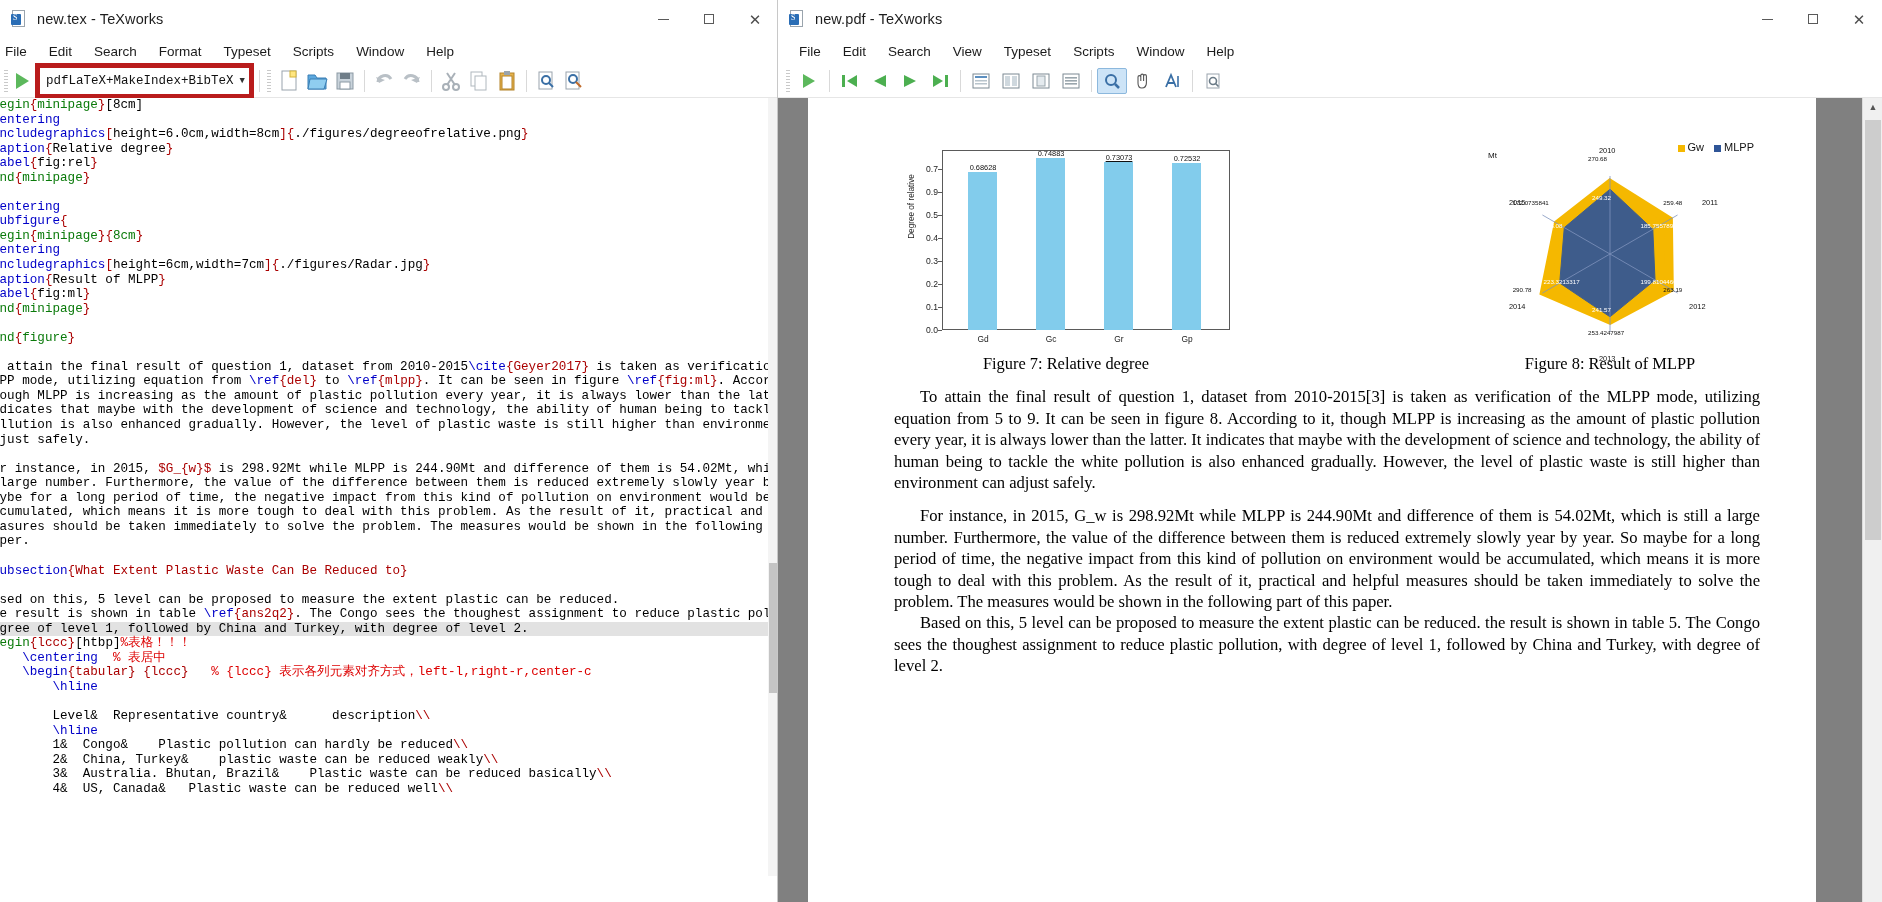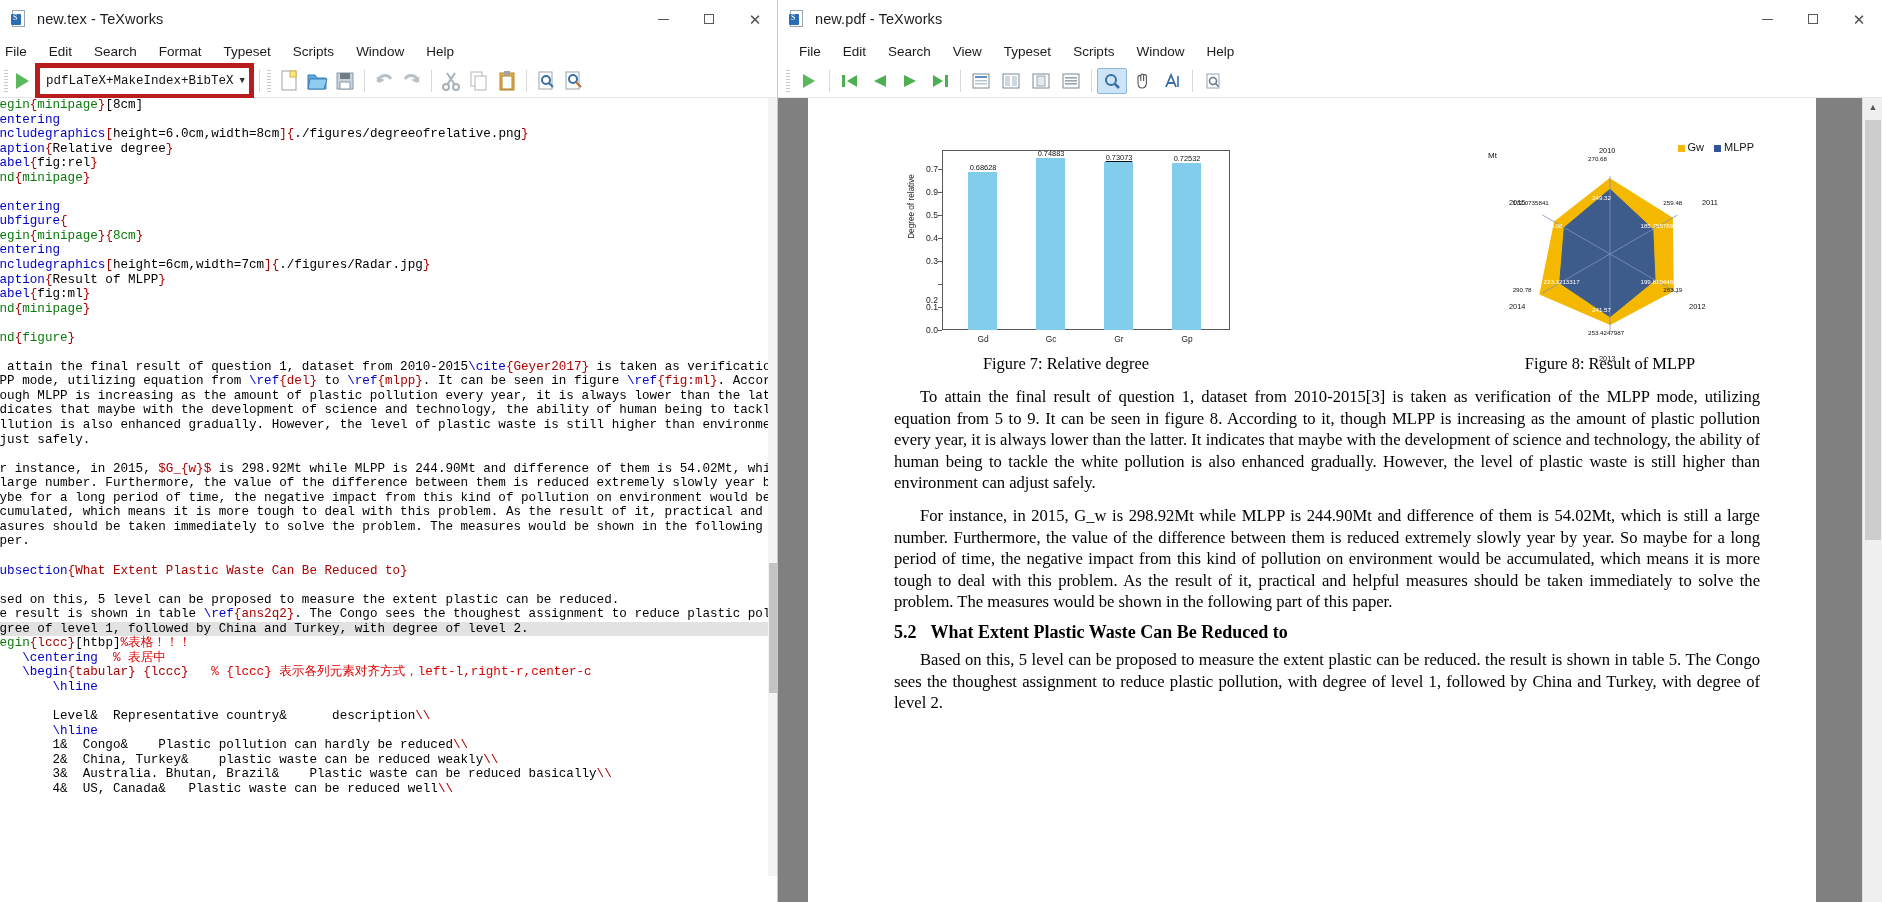--- a/index.html
+++ b/index.html
@@ -421,21 +421,21 @@
 
           <div class="figbox">
             <div class="barchart" id="barchart">
               <div class="bc-frame"></div>
               <div class="bc-ylabel">Degree of relative</div>
               <div id="bc-ticks">
                   <div class="bc-ytick" style="top: 183px; left: 0px;">0.0</div>
                   <div class="bc-tickmark" style="top: 188px;"></div>
                   <div class="bc-ytick" style="top: 159.923px; left: 0px;">0.1</div>
                   <div class="bc-tickmark" style="top: 164.923px;"></div>
-                  <div class="bc-ytick" style="top: 136.846px; left: 0px; margin-top: 16px;">0.2</div>
+                  <div class="bc-ytick" style="top: 136.846px; left: 0px;">0.2</div>
                   <div class="bc-tickmark" style="top: 141.846px;"></div>
                   <div class="bc-ytick" style="top: 113.769px; left: 0px;">0.3</div>
                   <div class="bc-tickmark" style="top: 118.769px;"></div>
                   <div class="bc-ytick" style="top: 90.6923px; left: 0px;">0.4</div>
                   <div class="bc-tickmark" style="top: 95.6923px;"></div>
                   <div class="bc-ytick" style="top: 67.6154px; left: 0px;">0.5</div>
                   <div class="bc-tickmark" style="top: 72.6154px;"></div>
                   <div class="bc-ytick" style="top: 44.5385px; left: 0px;">0.9</div>
                   <div class="bc-tickmark" style="top: 49.5385px;"></div>
                   <div class="bc-ytick" style="top: 21.4615px; left: 0px;">0.7</div>
@@ -502,23 +502,20 @@
             <div class="fignum">Figure 8: Result of MLPP</div>
           </div>
         </div>
 
         <div class="gap"></div>
 
         <p class="ind" id="pdf-par1">To attain the final result of question 1, dataset from 2010-2015[3] is taken as verification of the MLPP mode, utilizing equation from 5 to 9. It can be seen in figure 8. According to it, though MLPP is increasing as the amount of plastic pollution every year, it is always lower than the latter. It indicates that maybe with the development of science and technology, the ability of human being to tackle the white pollution is also enhanced gradually. However, the level of plastic waste is still higher than environment can adjust safely.</p>
         <div class="gap"></div>
         <p class="ind" id="pdf-par2">For instance, in 2015, G_w is 298.92Mt while MLPP is 244.90Mt and difference of them is 54.02Mt, which is still a large number. Furthermore, the value of the difference between them is reduced extremely slowly year by year. So maybe for a long period of time, the negative impact from this kind of pollution on environment would be accumulated, which means it is more tough to deal with this problem. As the result of it, practical and helpful measures should be taken immediately to solve the problem. The measures would be shown in the following part of this paper.</p>
 
-        <div class="subhead">
-          <span class="num">5.2</span><span>What Extent Plastic Waste Can Be Reduced to</span>
-        </div>
 
         <p class="ind" id="pdf-par3">Based on this, 5 level can be proposed to measure the extent plastic can be reduced.  the result is shown in table 5. The Congo sees the thoughest assignment to reduce plastic pollution, with degree of level 1, followed by China and Turkey, with degree of level 2.</p>
       </div>
     </div>
 
     <div class="vscroll-p">
       <div class="arrowu">▲</div>
       <div class="thumb"></div>
       <div class="arrowd" style="position:absolute;bottom:0">▼</div>
     </div>

